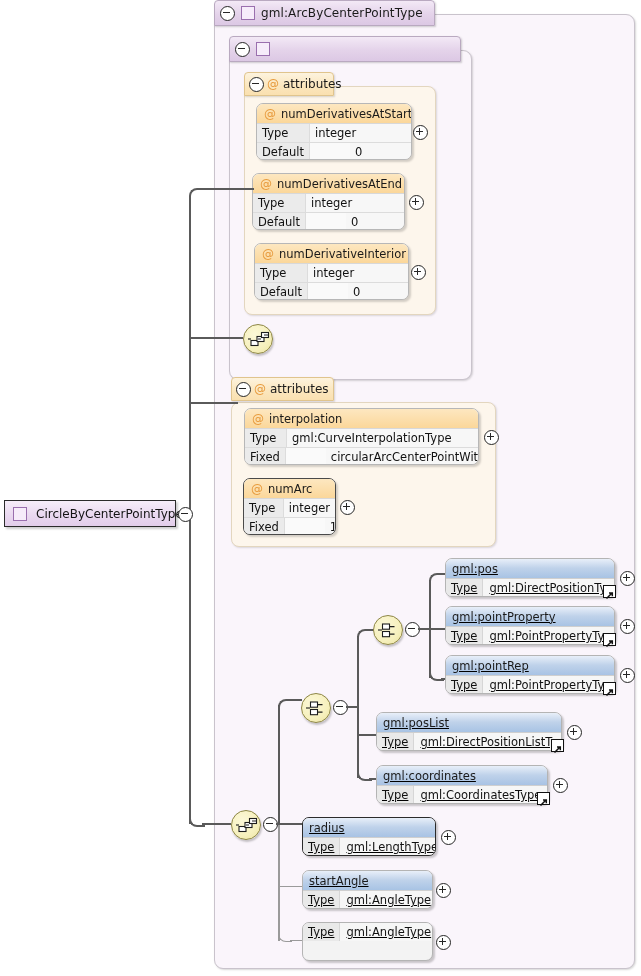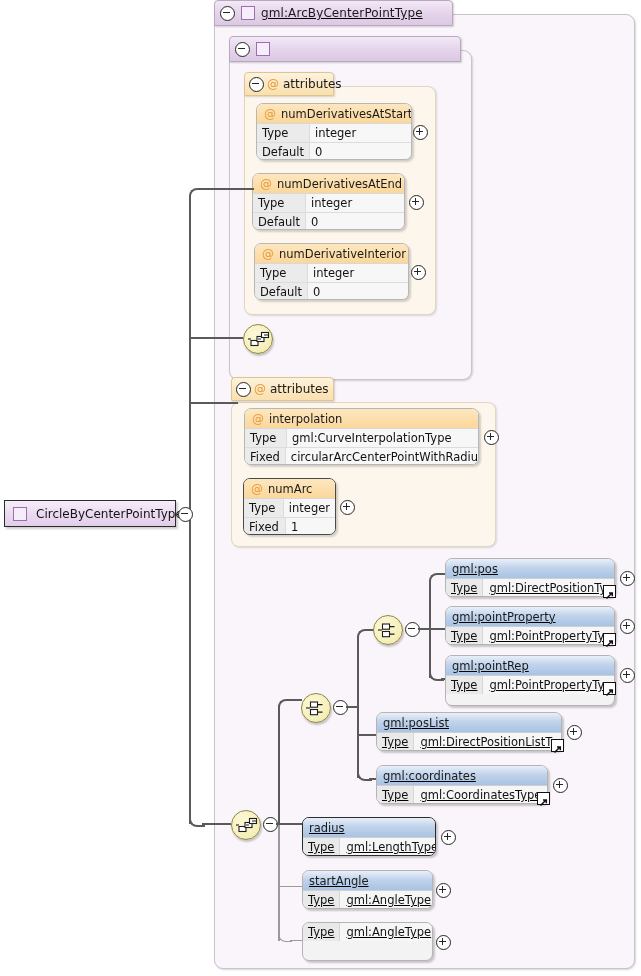--- a/index.html
+++ b/index.html
@@ -80,21 +80,21 @@
     height:19px;display:flex;align-items:center;padding-left:4px;
     background:linear-gradient(to bottom,#fde7c0 0%,#fbd79a 100%);
     border-bottom:1px solid #d8d8d8;
     font-size:11.5px;color:#1a1a1a;white-space:nowrap;
   }
   .attrbox .hd .nm{margin-left:5px;}
   .attrbox .rw{
     height:18px;display:flex;align-items:stretch;font-size:11.5px;color:#111;
     border-bottom:1px solid #dcdcdc;
   }
-  .attrbox .rw:last-child{border-bottom:none;}
+  .attrbox .rw:last-child{border-bottom:none;gap:40px;}
   .attrbox .rw .k{
     background:#ebebeb;display:flex;align-items:center;
     padding:0 5px;border-right:1px solid #dcdcdc;box-sizing:border-box;
   }
   .attrbox .rw .v{
     background:#f7f7f7;display:flex;align-items:center;padding:0 5px;flex:1;
     white-space:nowrap;
   }
 
   
@@ -154,21 +154,21 @@
   .cv{position:absolute;border-color:#5a5a5a;border-style:solid;}
   .cv.thin{border-color:#9a9a9a;}
 </style>
 </head>
 <body>
 
 <div class="canvas">
 
   <div class="ctype abs" style="left:214px;top:14px;width:421px;height:955px;"></div>
 
-  <div class="ctype-tab" style="left:214px;top:0px;width:239px;text-decoration:underline;">
+  <div class="ctype-tab" style="left:214px;top:0px;width:221px;">
     <span class="pm"></span>
     <span class="tsq"></span>
     <span class="ttl">gml:ArcByCenterPointType</span>
   </div>
 
   <div class="ctype abs" style="left:229px;top:50px;width:243px;height:330px;"></div>
 
   <div class="ctype-tab" style="left:229px;top:36px;width:232px;">
     <span class="pm"></span>
     <span class="tsq"></span>
@@ -390,21 +390,21 @@
       <span class="v">gml:PointPropertyType</span>
     </div>
   </div>
   <div class="refarrow" style="left:603px;top:633px;">
     <svg width="11" height="11" viewBox="0 0 11 11">
         <path d="M2.5 8.5 L8 3 M5 3 h3.3 v3.3" stroke="#111" stroke-width="1.5" fill="none"></path>
       </svg>
   </div>
   <span class="pm plus pm-abs" style="left:620px;top:619px;"></span>
 
-  <div class="elbox opt" style="left:445px;top:655px;width:170px;height:51px;">
+  <div class="elbox opt" style="left:445px;top:655px;width:170px;height:39px;">
     <div class="hd">gml:pointRep</div>
     <div class="rw">
       <span class="k" style="width:42px">Type</span>
       <span class="v">gml:PointPropertyType</span>
     </div>
   </div>
   <div class="refarrow" style="left:603px;top:682px;">
     <svg width="11" height="11" viewBox="0 0 11 11">
         <path d="M2.5 8.5 L8 3 M5 3 h3.3 v3.3" stroke="#111" stroke-width="1.5" fill="none"></path>
       </svg>

